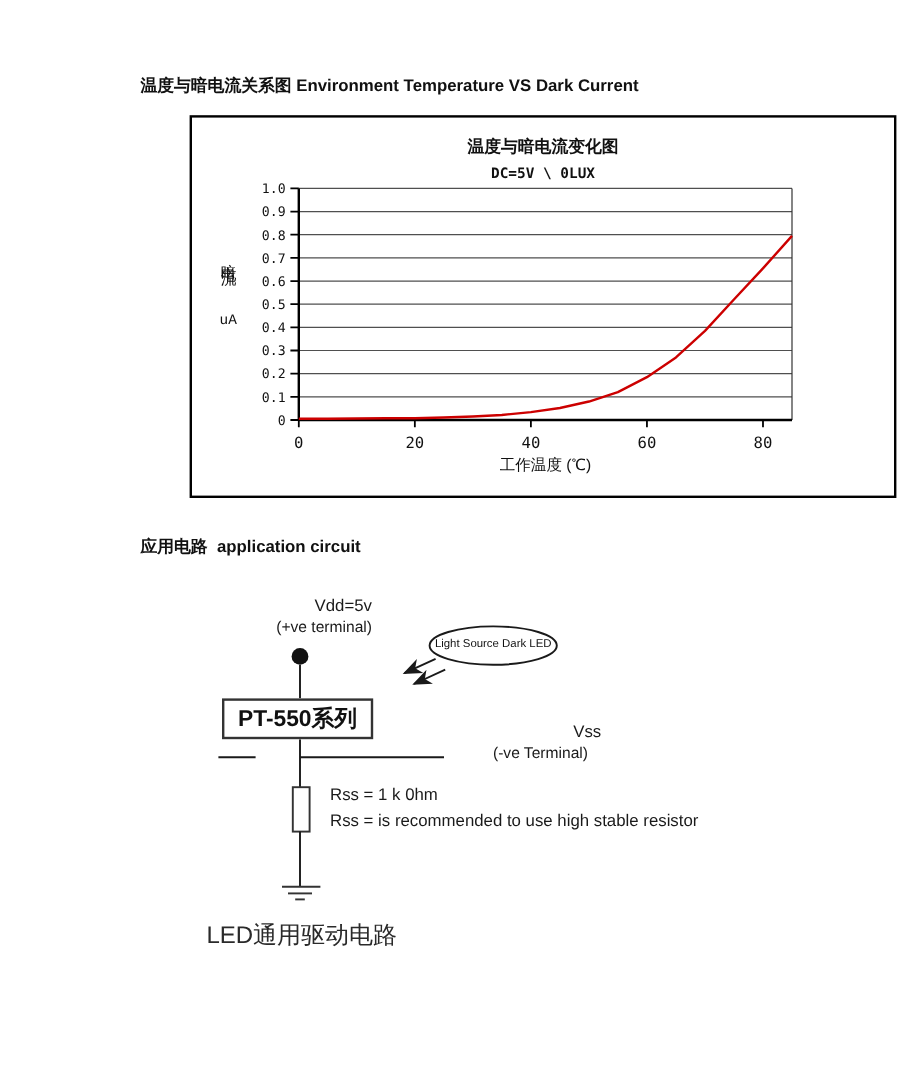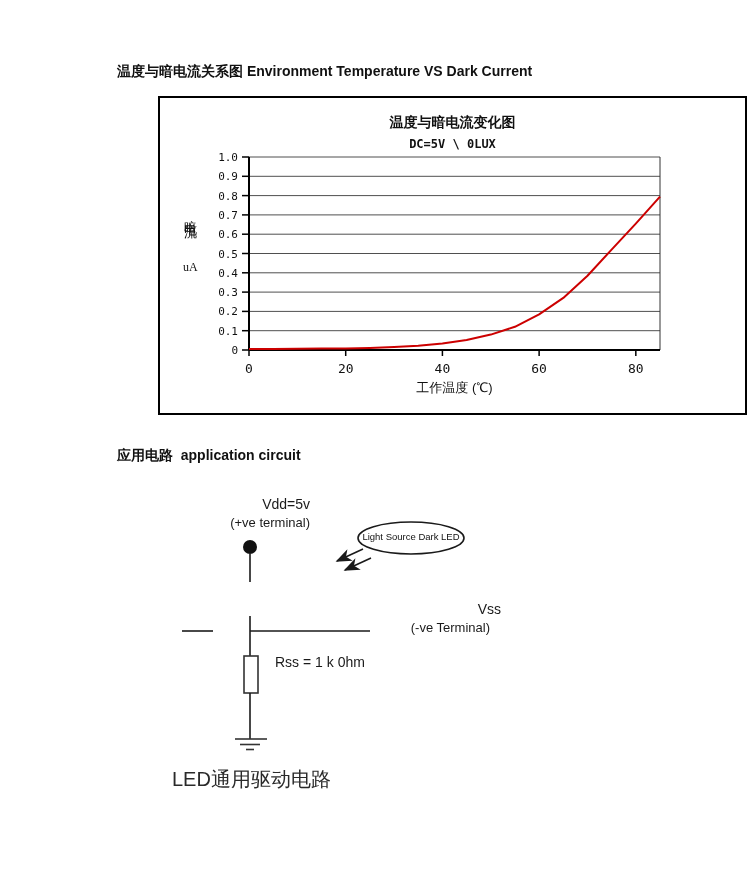--- a/index.html
+++ b/index.html
@@ -12,21 +12,21 @@
              border:2px solid #000;box-sizing:border-box;background:#fff;margin-left:36px;}
   .chart-title{position:absolute;left:0;right:0;top:16px;text-align:center;
                font-size:14px;font-weight:700;color:#111;}
   .chart-subtitle{position:absolute;left:0;right:0;top:39px;text-align:center;
                font-family:"DejaVu Sans Mono", monospace;font-size:12px;font-weight:700;color:#111;}
   #chart-svg{position:absolute;left:0;top:0;}
   .ytick{font-family:"DejaVu Sans Mono", monospace;font-size:11px;fill:#111;}
   .xtick{font-family:"DejaVu Sans Mono", monospace;font-size:13px;fill:#111;}
   .y-axis-cjk{position:absolute;left:21px;top:112px;writing-mode:vertical-rl;text-orientation:upright;
               font-size:13px;letter-spacing:2px;color:#111;}
-  .y-axis-unit{position:absolute;left:23px;top:162px;font-family:Liberation Serif, serif;
+  .y-axis-unit{position:absolute;left:23px;top:162px;font-family:Liberation Mono, monospace;
                font-size:12px;color:#111;}
   .x-axis-label{position:absolute;left:89px;width:411px;top:281px;text-align:center;
                 font-size:13px;color:#111;}
   
   #circuit-svg{position:absolute;left:0;top:0;}
   .clabel{position:absolute;font-size:14px;color:#1a1a1a;}
   .clabel.small{font-size:13px;}
   .center{text-align:right;}
   .pt-box{position:absolute;left:185px;top:582px;width:126px;height:34px;box-sizing:border-box;
           border:2px solid #333;background:#fff;display:flex;align-items:center;justify-content:center;
@@ -125,23 +125,27 @@
       </g>
       <ellipse cx="411" cy="538" rx="53" ry="16" fill="#fff"></ellipse>
       <line x1="363" y1="549" x2="337" y2="561" marker-end="url(#ah)"></line>
       <line x1="371" y1="558" x2="345" y2="570" marker-end="url(#ah)"></line>
     </g>
   </svg>
 
   <div class="clabel center" style="left:180px;top:496px;width:130px;">Vdd=5v</div>
   <div class="clabel small center" style="left:180px;top:515px;width:130px;">(+ve terminal)</div>
 
+  <div class="pt-box">
+    <span>PT-550系列</span>
+  </div>
 
   <div class="light-label">Light Source Dark LED</div>
 
   <div class="clabel center" style="left:381px;top:601px;width:120px;">Vss</div>
   <div class="clabel small center" style="left:360px;top:620px;width:130px;">(-ve Terminal)</div>
 
   <div class="clabel" style="left:275px;top:654px;">Rss = 1 k 0hm</div>
+  <div class="clabel" style="left:275px;top:675px;">Rss = is recommended to use high stable resistor</div>
 
   <div class="caption">LED通用驱动电路</div>
 
 </div>
 
 </body></html>

